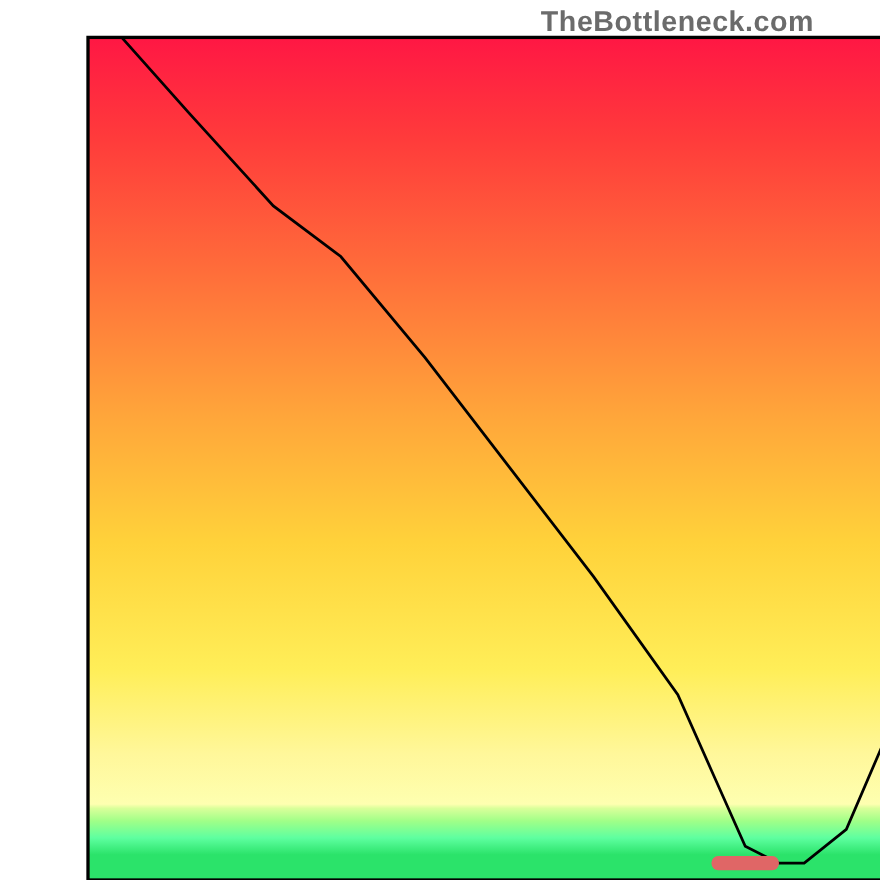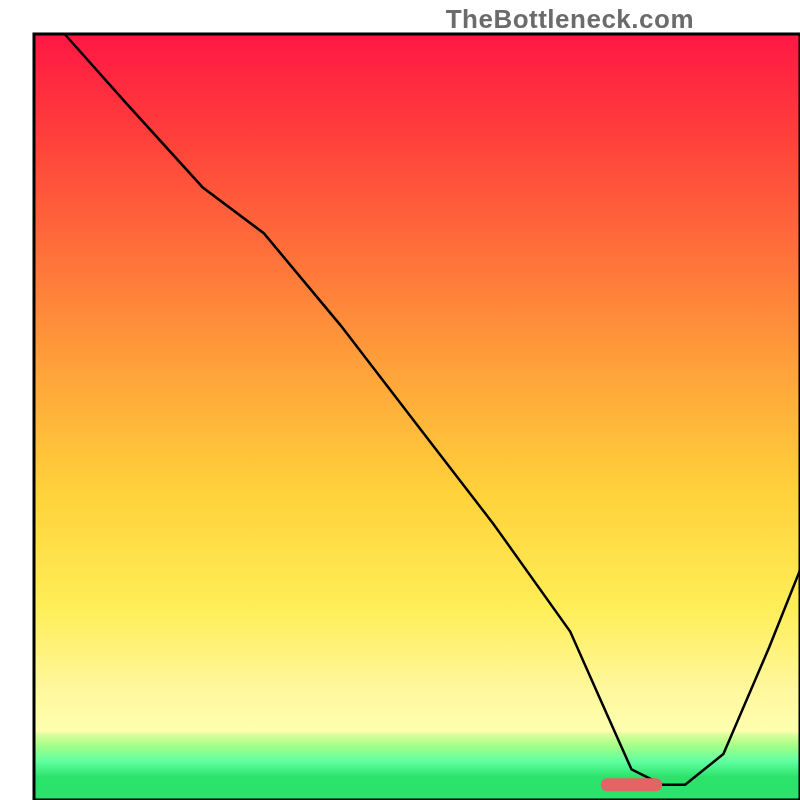--- a/index.html
+++ b/index.html
@@ -7,20 +7,21 @@
     padding: 0;
     width: 800px;
     height: 800px;
     background: #ffffff;
     font-family: Arial, Helvetica, sans-serif;
   }
   .chart-container {
     position: relative;
     width: 704px;
     height: 800px;
+    padding-left: 46px;
   }
   .watermark {
     position: absolute;
     top: 4px;
     right: 10px;
     font-size: 26px;
     font-weight: bold;
     color: #6b6b6b;
     letter-spacing: 0.5px;
     z-index: 10;

